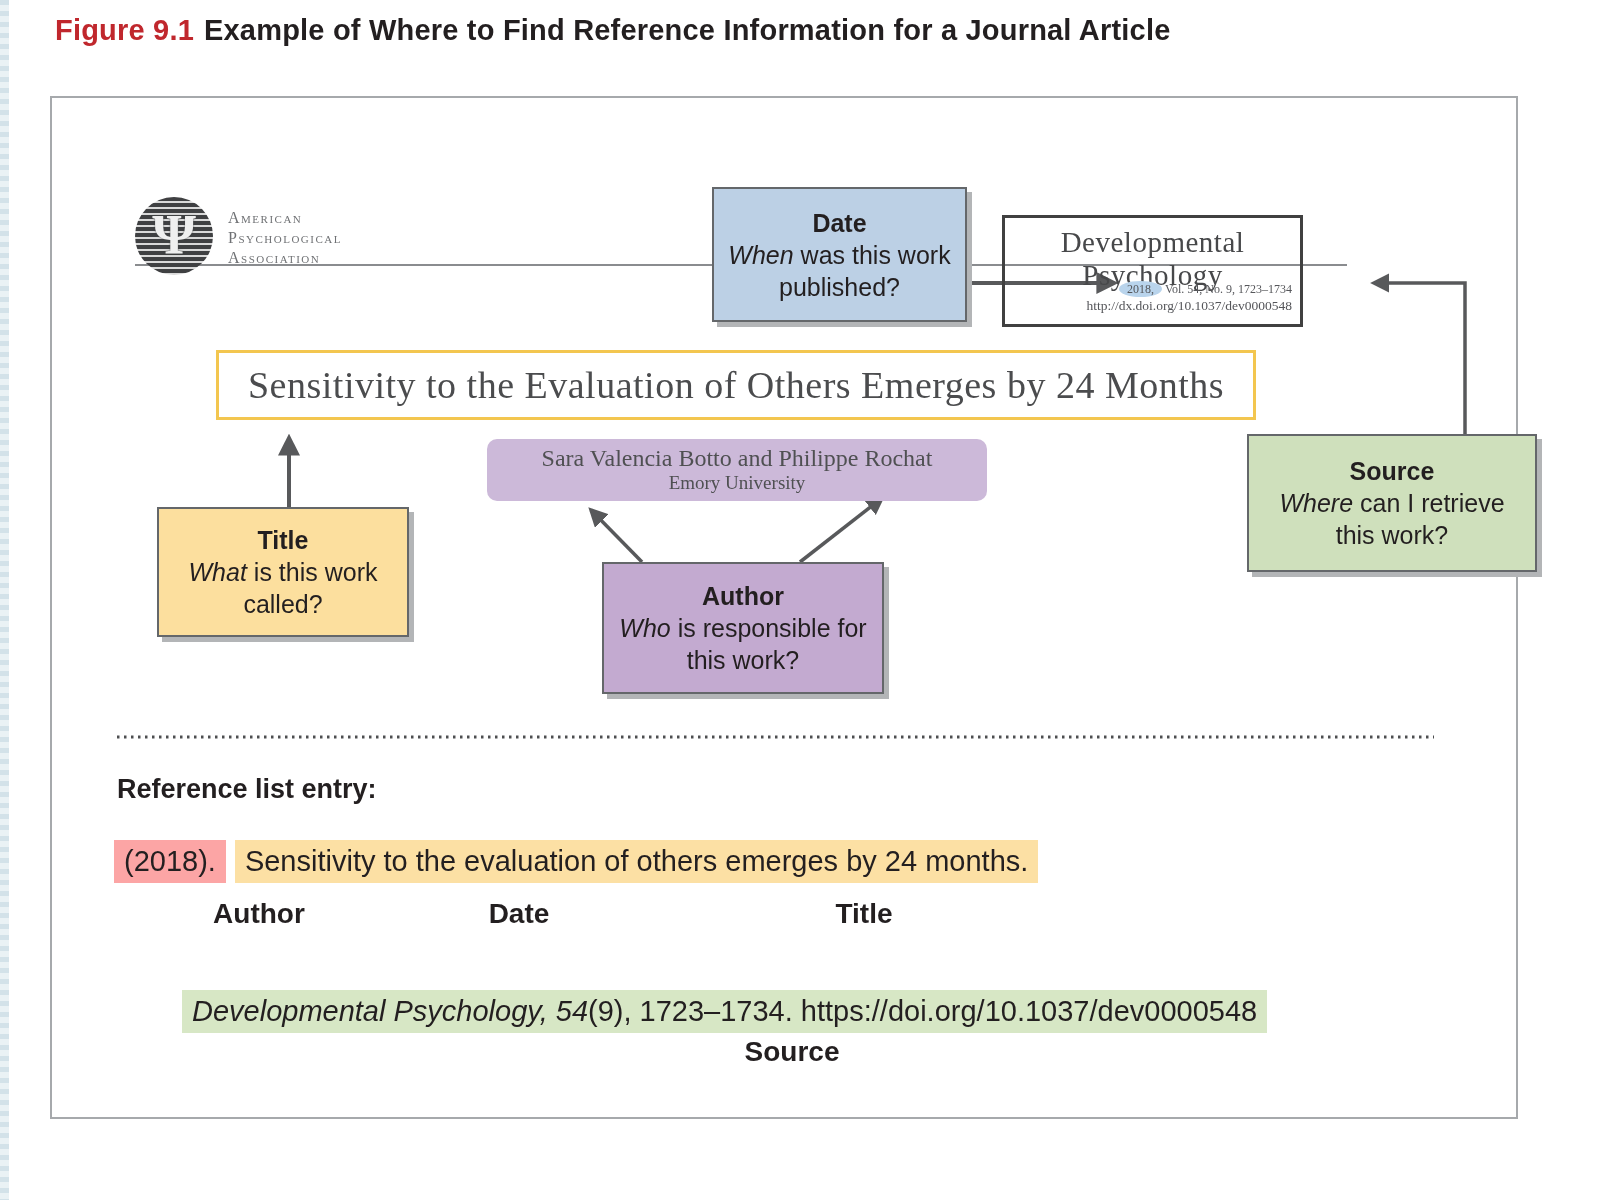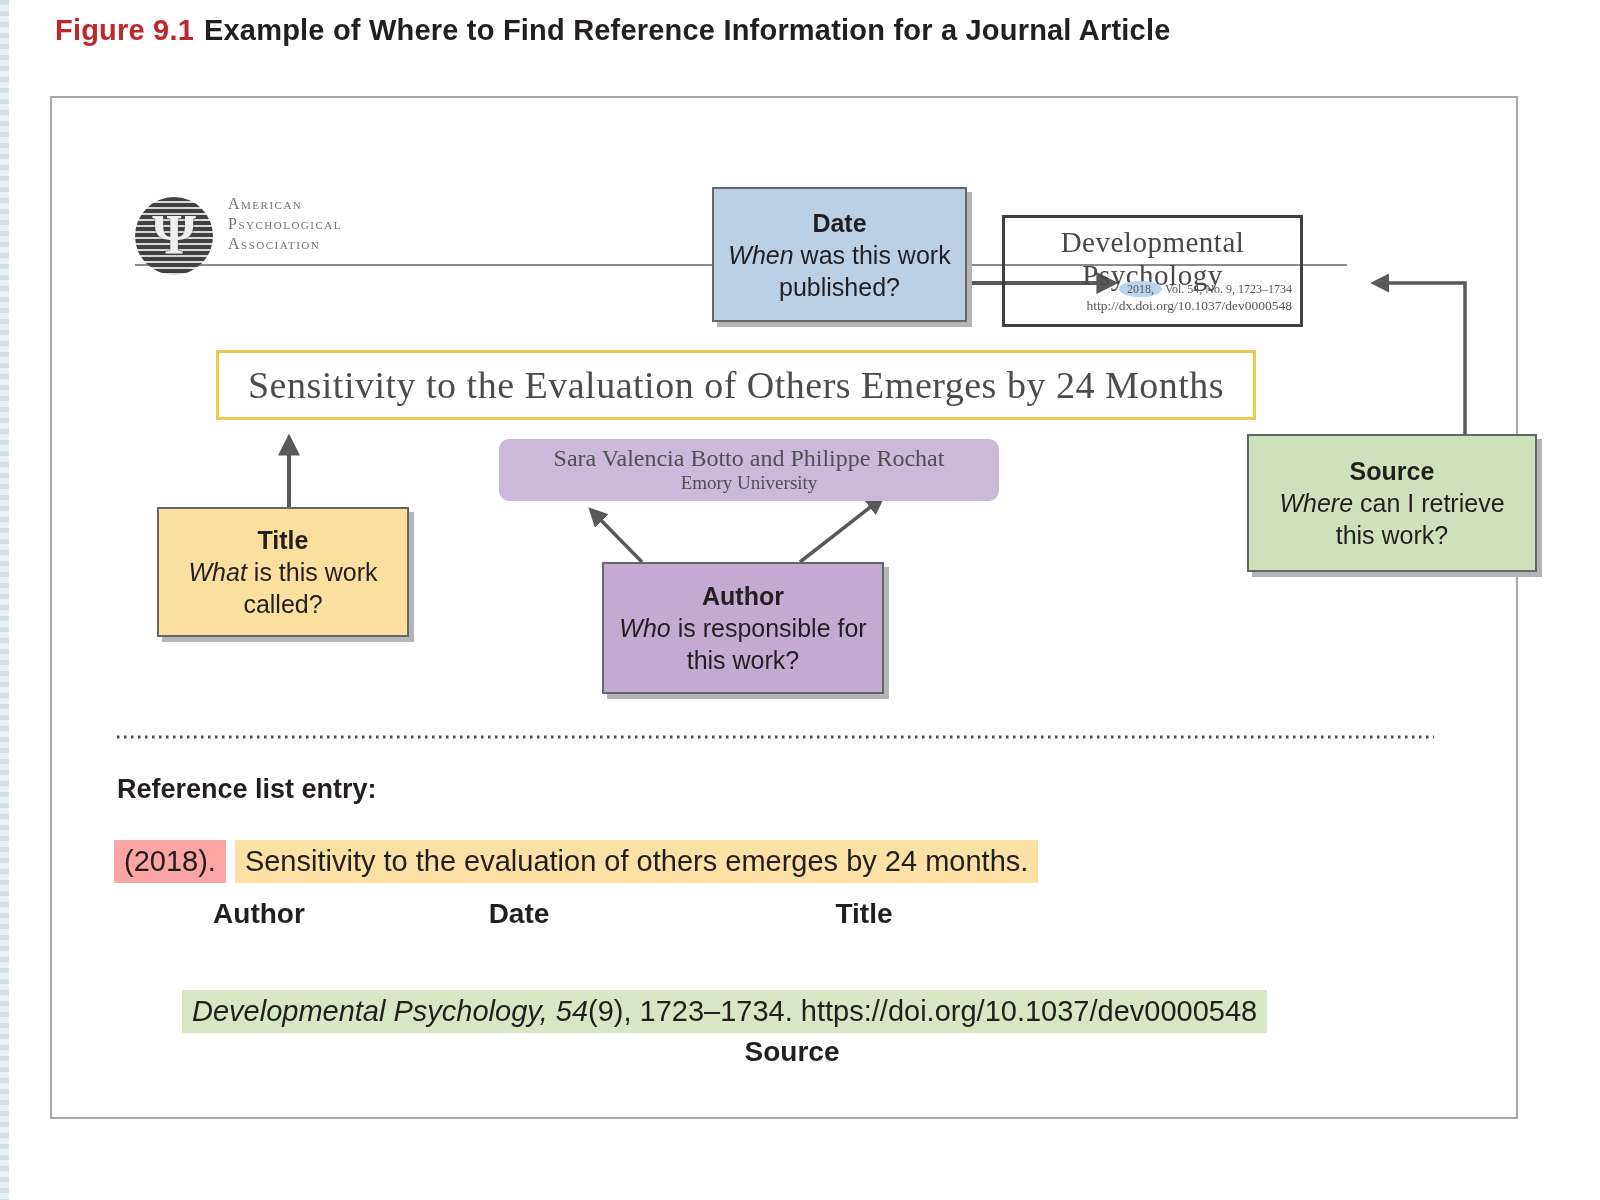--- a/index.html
+++ b/index.html
@@ -19,41 +19,41 @@
   .panel { position:absolute; left:50px; top:96px; width:1468px; height:1023px;
            border:2px solid #a6a9ac; background:#ffffff; }
   svg.overlay { position:absolute; left:0; top:0; width:1468px; height:1023px; }
 
   
   .apa-logo { position:absolute; left:83px; top:99px; width:78px; height:78px; border-radius:50%;
     background:repeating-linear-gradient(180deg,#3f4042 0 4px,#d9d9d9 4px 6px);
     display:flex; align-items:center; justify-content:center; overflow:hidden; }
   .apa-logo .psi { font-family:"Liberation Serif",serif; font-weight:bold; font-size:56px; line-height:1;
     color:#efefef; text-shadow:0 0 2px #3f4042; margin-top:-3px; }
-  .org { position:absolute; left:176px; top:96px; font-family:"Liberation Serif",serif;
+  .org { position:absolute; left:176px; top:110px; font-family:"Liberation Serif",serif;
     font-variant:small-caps; letter-spacing:1.5px; font-size:16px; line-height:20px; color:#6f7174; }
   .copyright { position:absolute; left:83px; top:174px; font-family:"Liberation Serif",serif;
     font-size:15.5px; line-height:19px; color:#515254; }
 
   .journal-box { position:absolute; left:950px; top:117px; width:301px; height:112px;
     border:3px solid #404040; background:transparent; }
   .journal-name { margin-top:8px; text-align:center; font-family:"Liberation Serif",serif;
     font-size:29px; color:#47484a; letter-spacing:.5px; }
   .issue-block { position:absolute; right:8px; top:64px; text-align:right;
     font-family:"Liberation Serif",serif; color:#55565a; }
   .issue-line1 { font-size:12px; }
   .year-pill { background:#b9d4ec; border-radius:50%; padding:1px 8px; }
   .issue-line2 { font-size:13.5px; margin-top:1px; }
 
   .article-title-box { position:absolute; left:164px; top:252px; width:1040px; height:70px;
     border:3px solid #f3c64f; display:flex; align-items:center; justify-content:center; }
   .article-title { font-family:"Liberation Serif",serif; font-size:38px; color:#4b4c4e; letter-spacing:.5px; }
 
   .authors-hl { position:absolute; left:435px; top:341px; width:500px; height:62px; border-radius:10px;
-    background:#ccb9d9; text-align:center; font-family:"Liberation Serif",serif; color:#4f5052; padding-top:5px;margin-left:12px; }
+    background:#ccb9d9; text-align:center; font-family:"Liberation Serif",serif; color:#4f5052; padding-top:5px; }
   .authors-line { font-size:24px; line-height:28px; }
   .affiliation-line { font-size:19px; line-height:22px; }
 
   
   .callout { position:absolute; border:2px solid #64676a; box-shadow:5px 5px 0 #b3b5b7;
     display:flex; flex-direction:column; align-items:center; justify-content:center;
     text-align:center; font-size:25px; line-height:32px; padding:4px 10px; }
   .callout .label { font-weight:bold; }
   .callout .lead { font-style:italic; }
   .date-callout   { left:660px;  top:89px;  width:255px; height:135px; background:#bcd0e5; }

